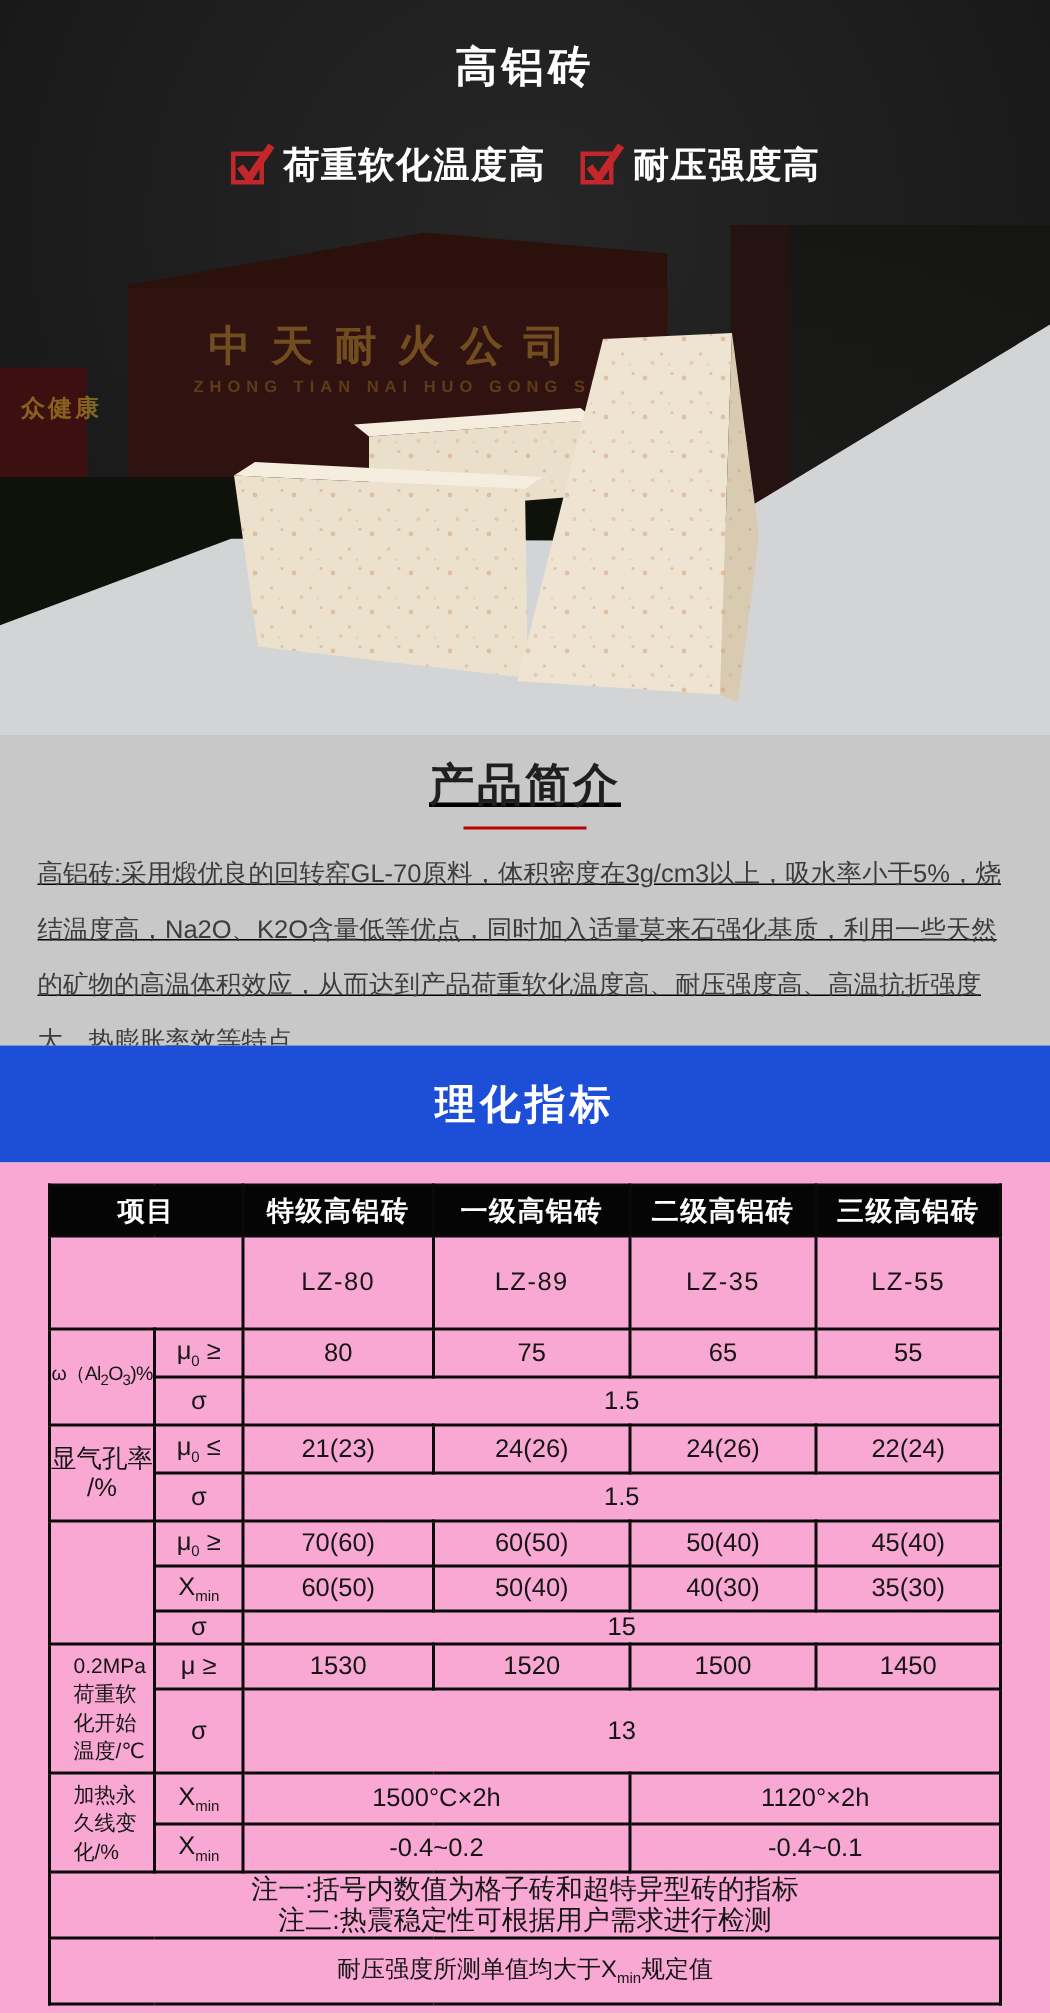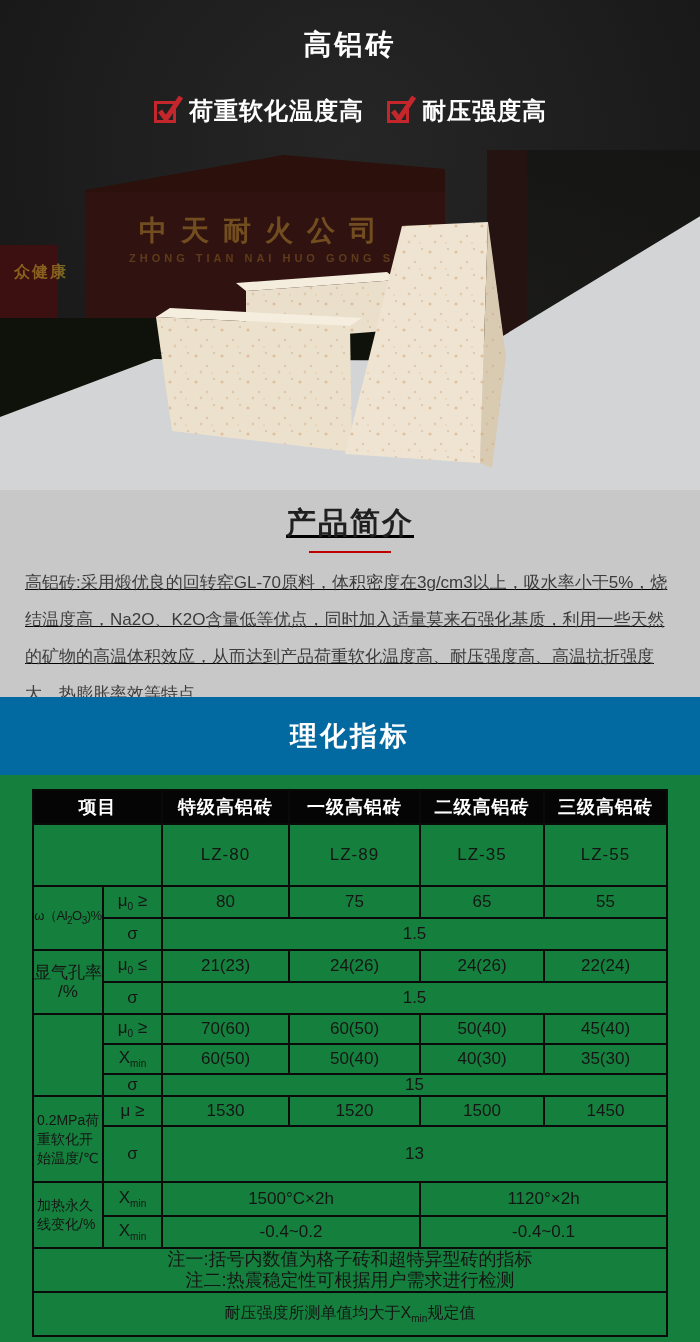--- a/index.html
+++ b/index.html
@@ -45,46 +45,46 @@
 
   
   .intro { width:700px; height:207px; background:#c8c8c8; overflow:hidden;text-decoration:underline; }
   .intro-title { margin-top:13px; text-align:center; color:#1f1f1f;
     font-size:30px; font-weight:bold; letter-spacing:2px; }
   .intro-underline { width:82px; height:2px; background:#c00000; margin:7px auto 0; }
   .intro-body { width:650px; margin:11px auto 0; color:#3c3c3c;
     font-size:17px; line-height:37px; text-align:left; }
 
   
-  .band { width:700px; height:78px; background:#0369a1; display:flex;
+  .band { width:700px; height:78px; background:#1d4ed8; display:flex;
     align-items:center; justify-content:center; }
   .band-title { color:#ffffff; font-size:27px; font-weight:bold; letter-spacing:3px; }
 
   
-  .table-wrap { width:700px; height:567px; background:#15803d; padding-top:14px; }
+  .table-wrap { width:700px; height:567px; background:#f9a8d4; padding-top:14px; }
   table.spec { border-collapse:collapse; table-layout:fixed; margin:0 auto; width:634px;
     color:#151515; }
   table.spec td { border:2px solid #0a0a0a; text-align:center; vertical-align:middle;
     font-size:17px; padding:0; }
   table.spec sub { font-size:10px; }
   tr.r-head td { background:#050505; color:#ffffff; font-size:18px; font-weight:600;
     height:34px; letter-spacing:1px; }
   tr.r-models td { height:62px; letter-spacing:1px; }
   tr.r-s td { height:32px; }
   tr.r-cs td { height:30px; }
   tr.r-sig15 td { height:22px; }
   tr.r-rul td { height:30px; }
   tr.r-sig13 td { height:56px; }
   tr.r-plc td { height:34px; }
   tr.r-plc2 td { height:32px; }
   tr.r-notes td { height:42px; font-size:18px; line-height:21px; }
   tr.r-foot td { height:44px; font-size:16px; }
   td.glabel { font-size:15px; line-height:19px; padding:2px 1px; }
   td.glabel.tight { font-size:13px; letter-spacing:-0.5px; }
-  td.glabel.wrapleft { text-align:left; padding-left:3px; font-size:14px; }
+  td.glabel.wrapleft { text-align:left; padding-left:15px; font-size:14px; }
   td.slabel { font-size:16px; }
 </style>
 </head>
 <body>
 
 <div class="hero">
   <div class="hero-title">高铝砖</div>
 
   <div class="badges">
     <div class="badge">

